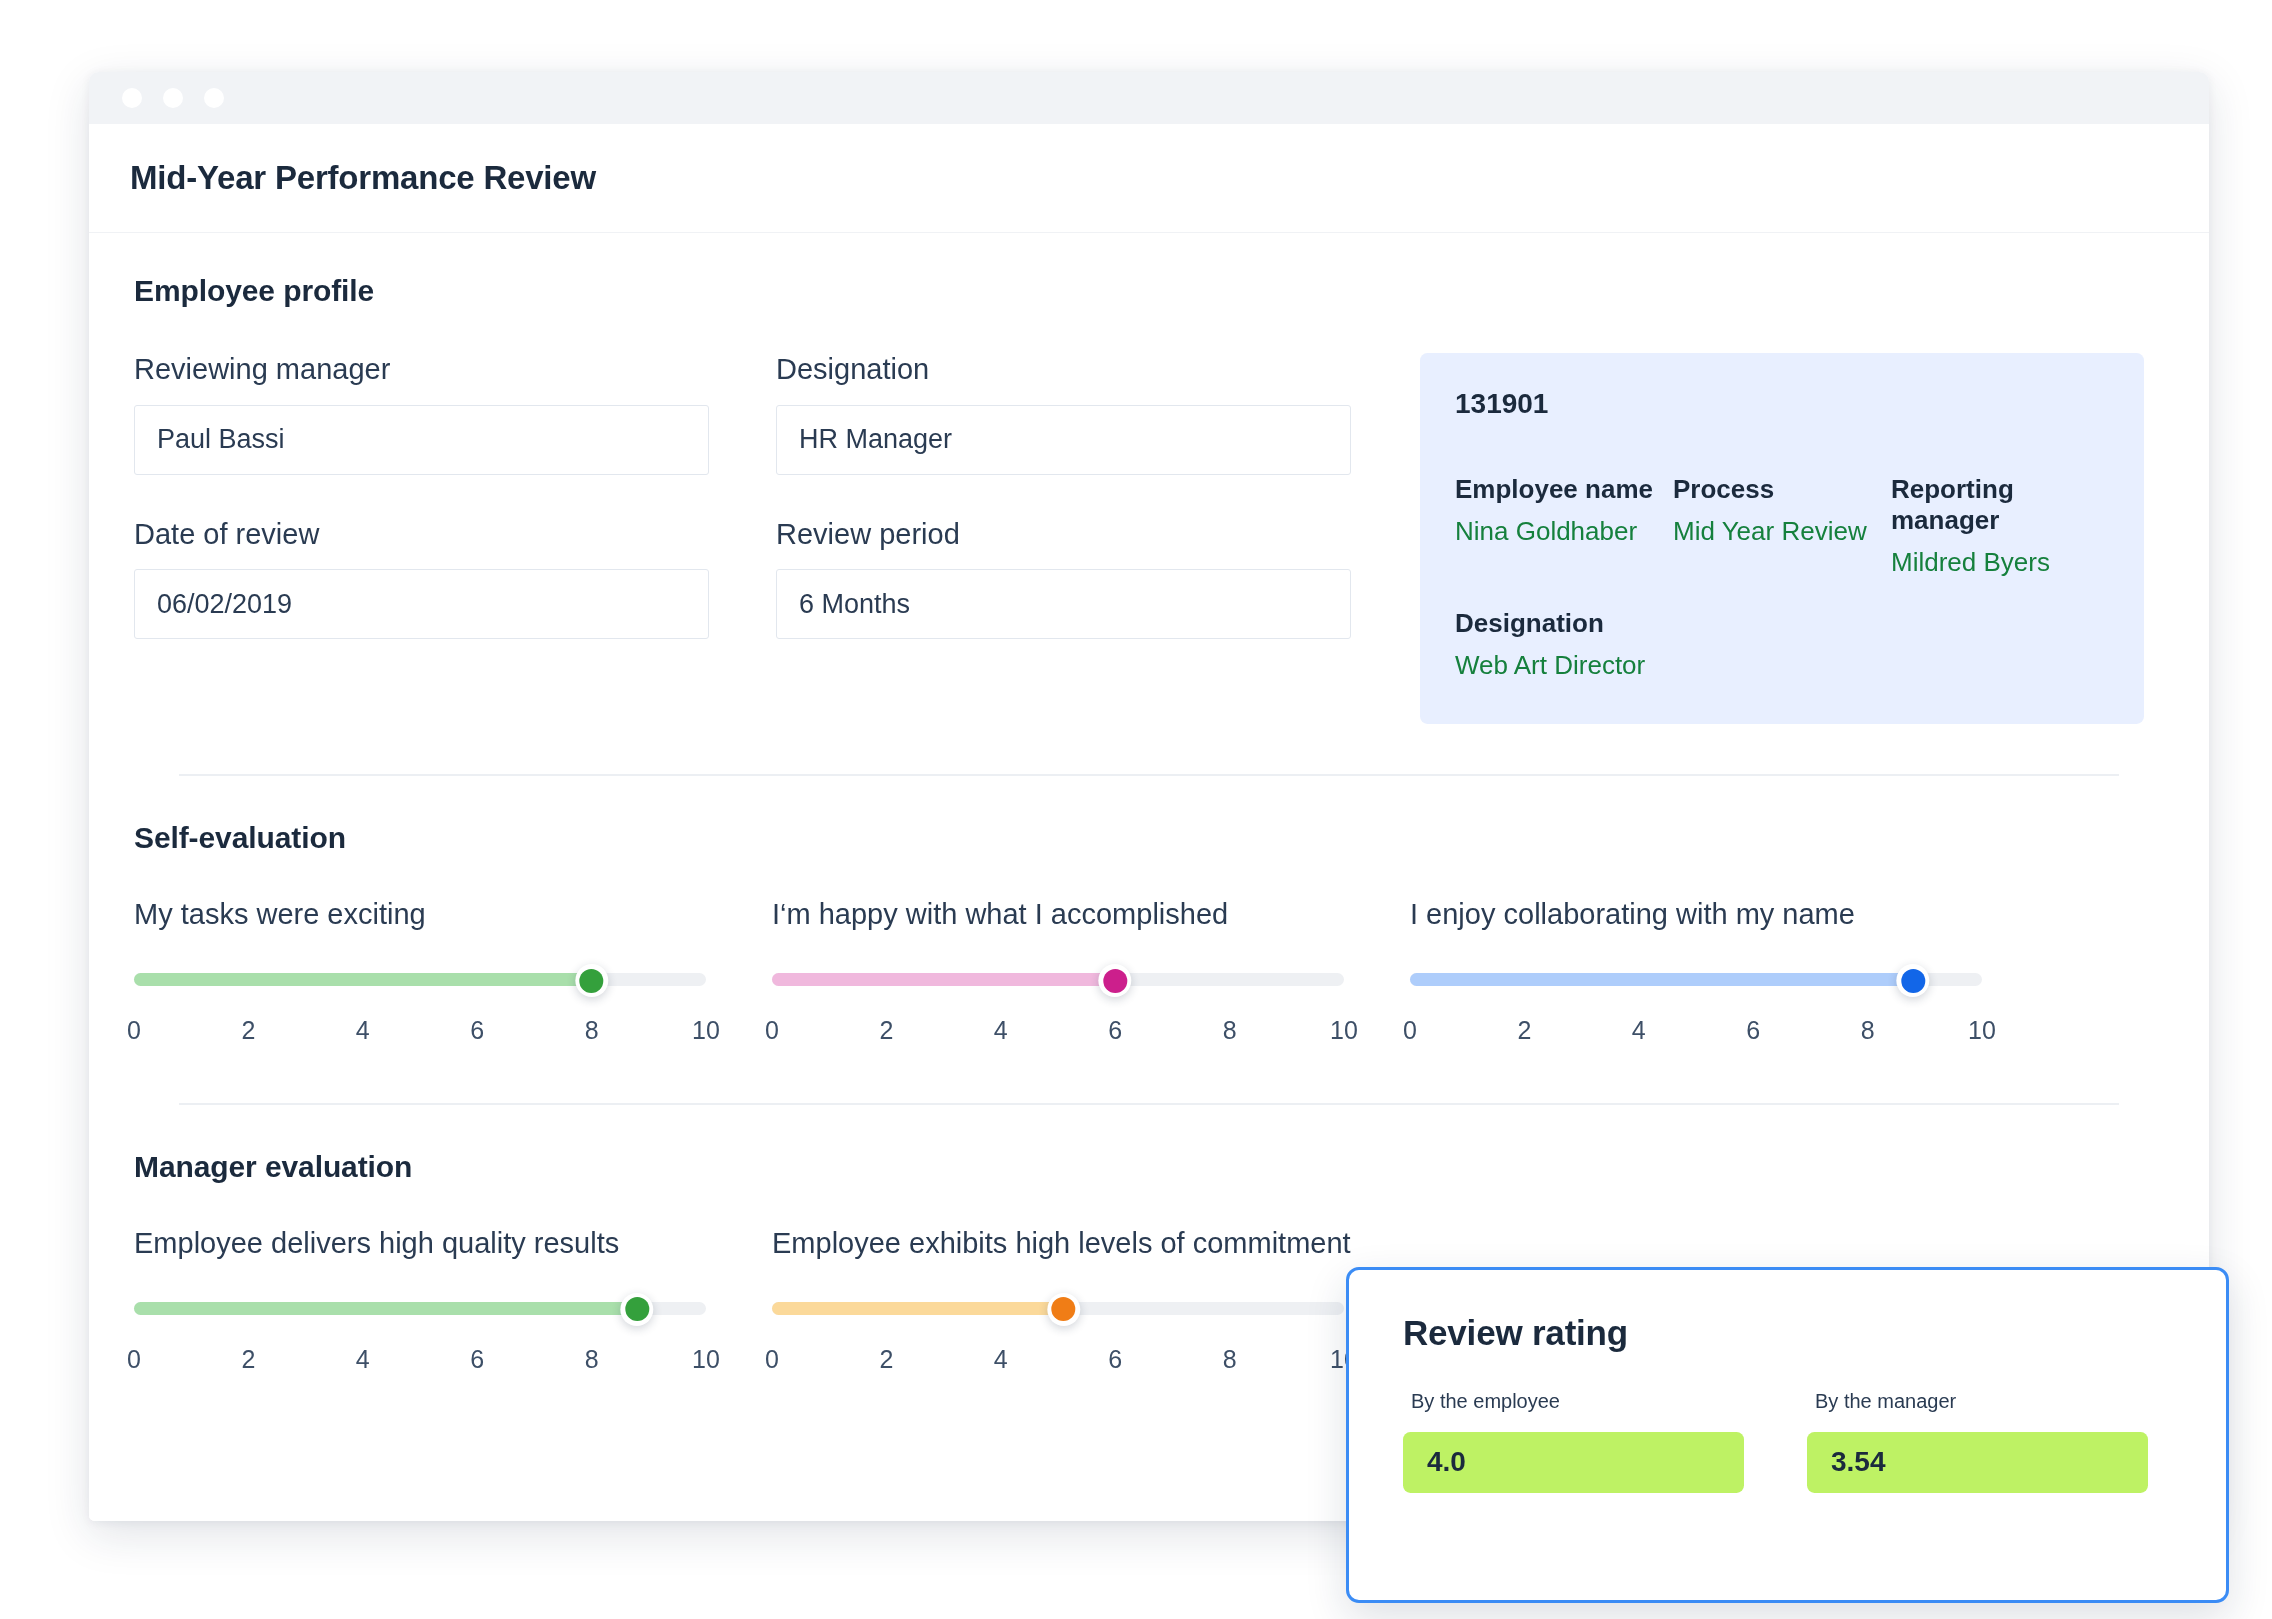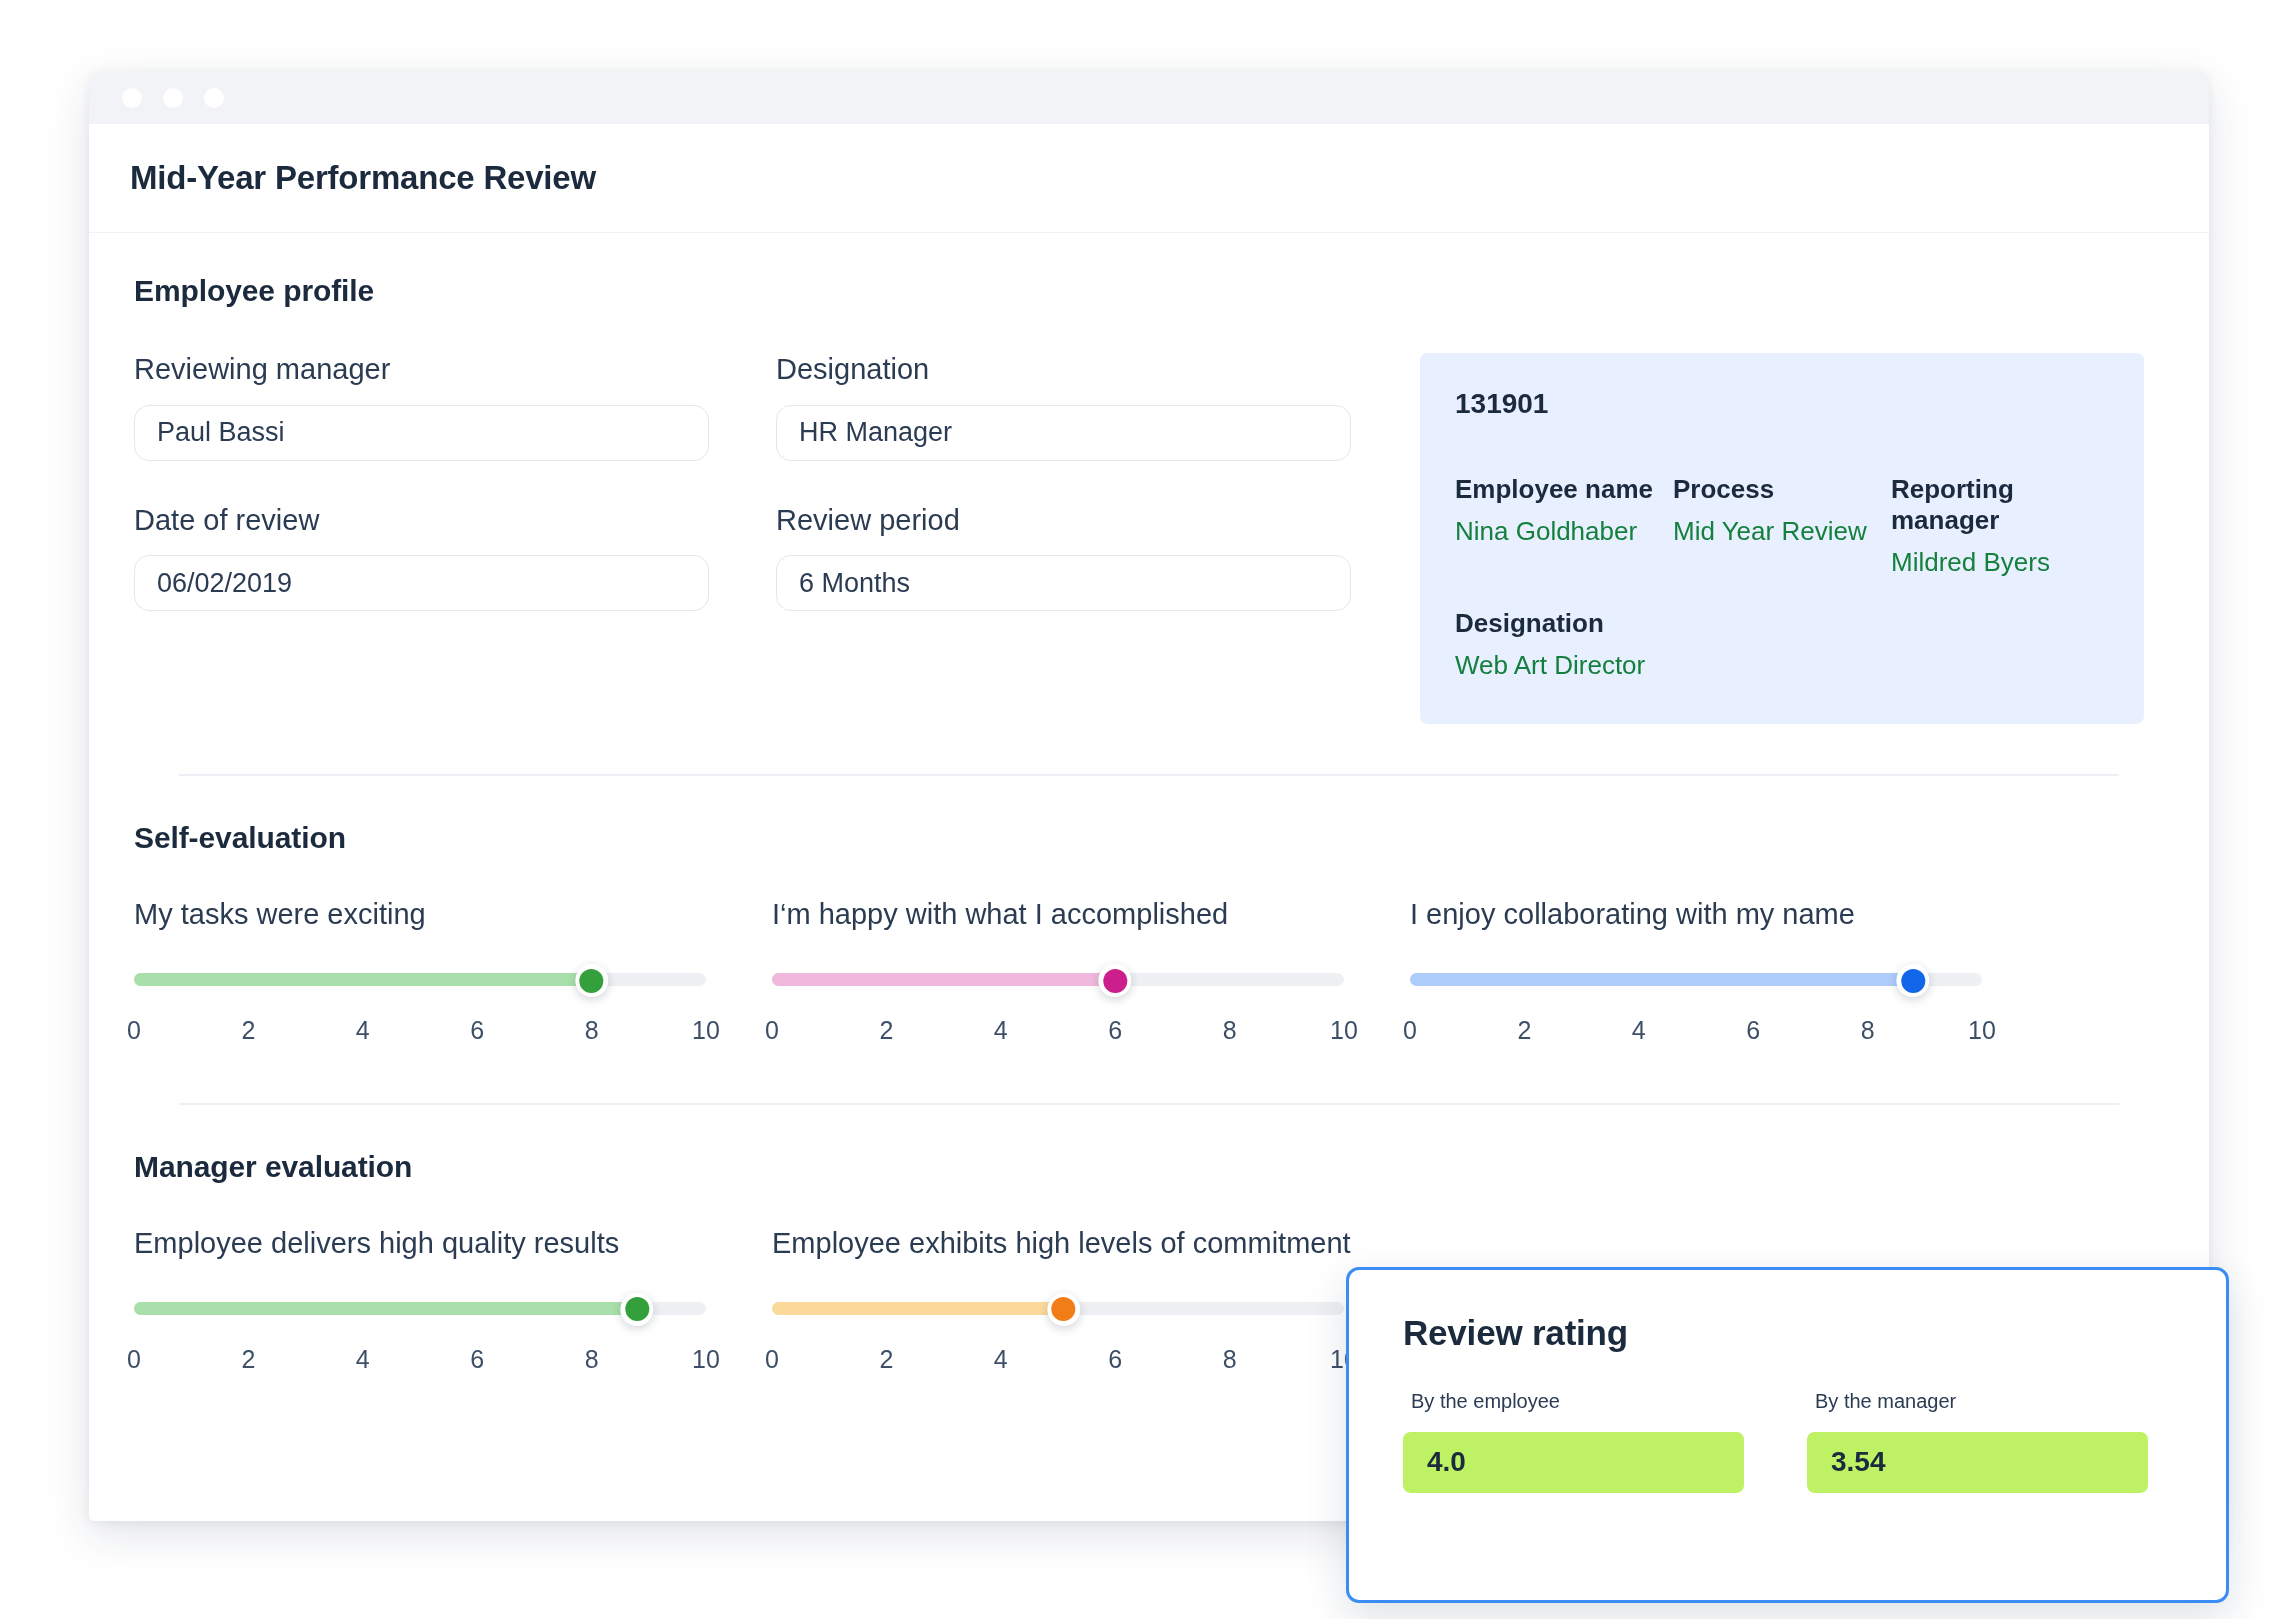--- a/index.html
+++ b/index.html
@@ -62,22 +62,22 @@
   .profile-wrap { display: flex; gap: 0; margin-top: 45px; }
   .form-cols { display: flex; gap: 67px; }
   .form-col { width: 575px; }
   .field { margin-bottom: 43px; }
   .field:last-child { margin-bottom: 5px; }
   .field-label {
     font-size: 29px; color: #2a3b52; margin-bottom: 18.6px; display: block;
     font-weight: normal;
   }
   .field-input {
-    width: 575px; height: 56px;
-    border: 1.9px solid #e2e7ee; border-radius: 15px;
+    width: 575px; height: 70px;
+    border: 1.9px solid #e2e7ee; border-radius: 3px;
     background: #ffffff;
     font-size: 27px; color: #2a3b52;
     font-family: "Liberation Sans", sans-serif;
     padding: 0 22px;
     display: flex; align-items: center;
   }
 
   .info-card {
     margin-left: 69px;
     width: 724px; min-height: 371px;

